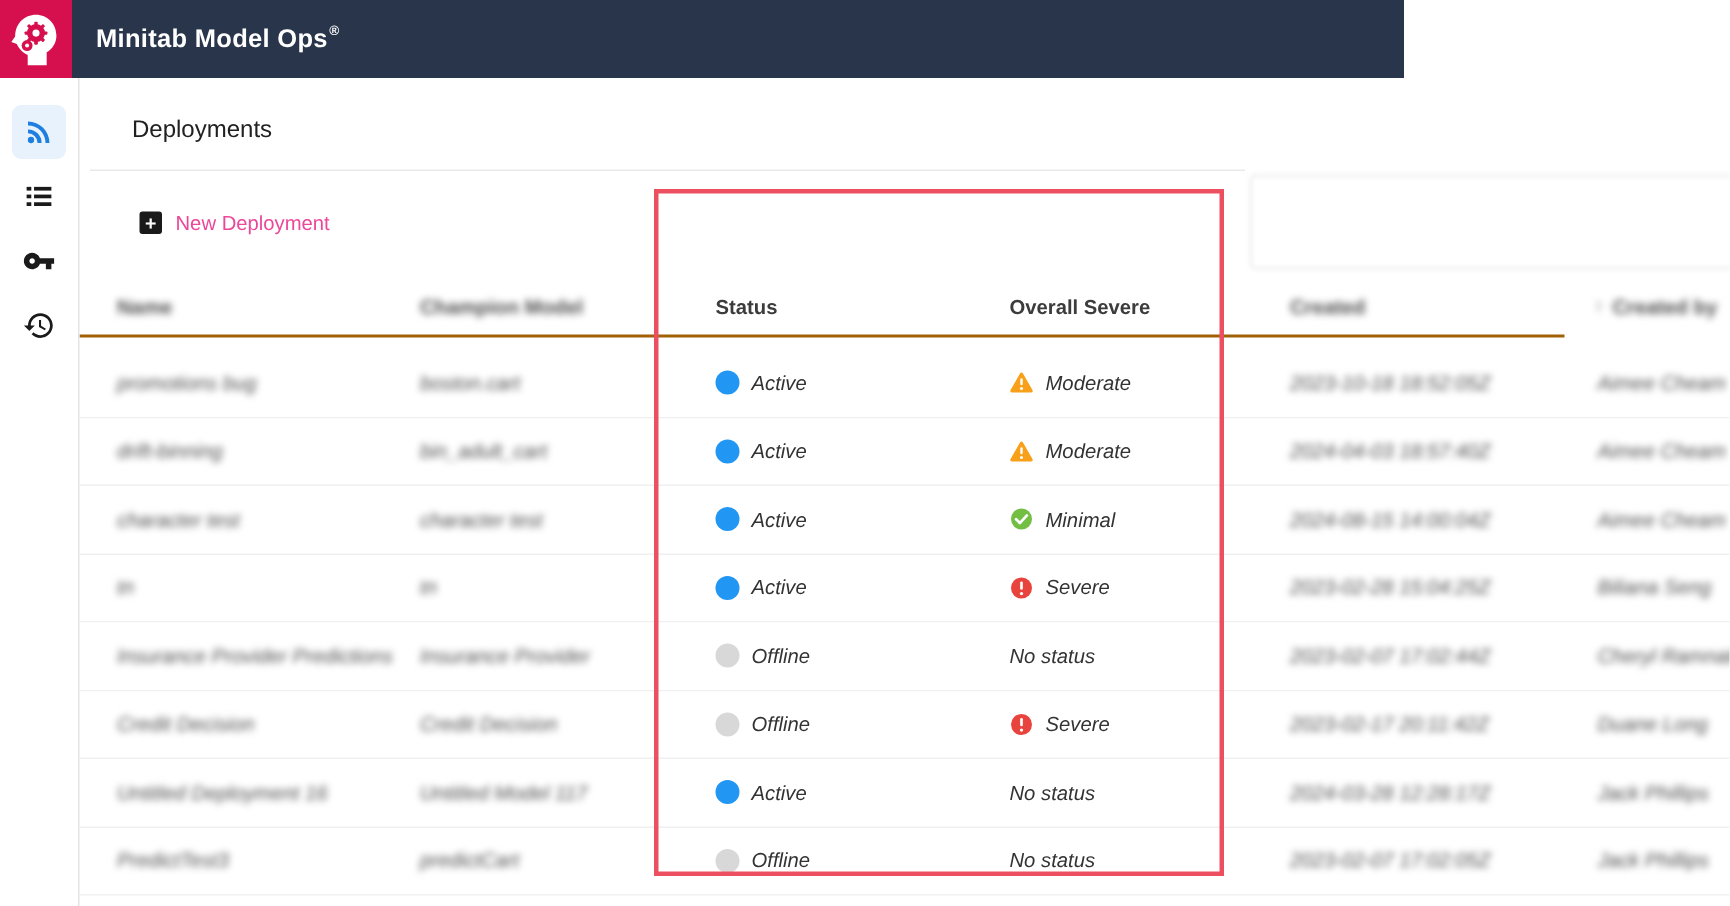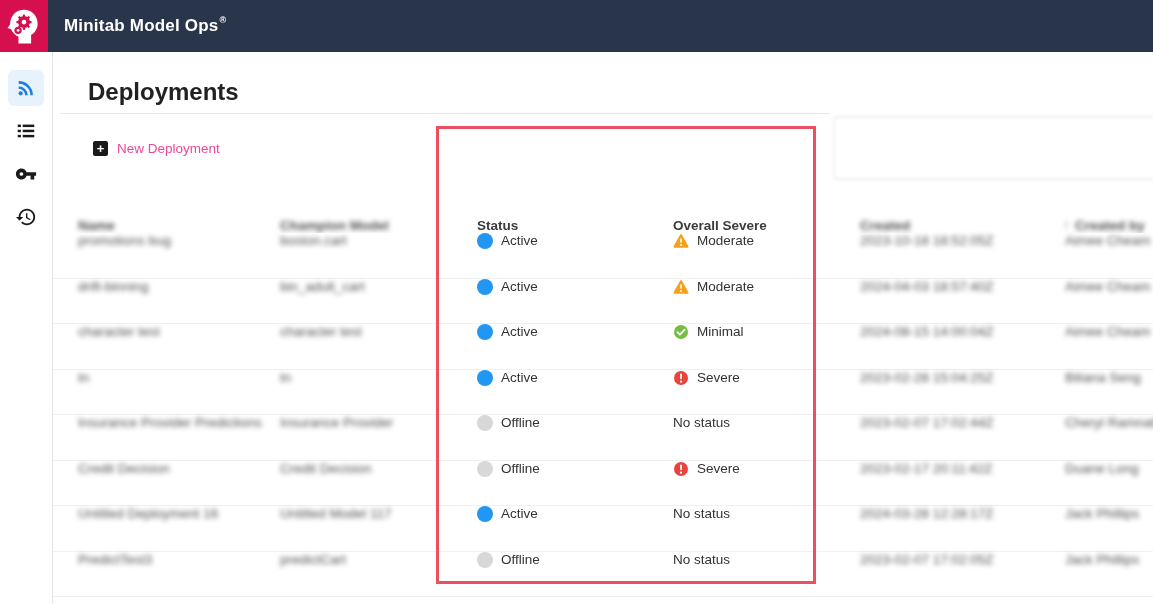--- a/index.html
+++ b/index.html
@@ -1,55 +1,55 @@
 <!DOCTYPE html>
 <html><head>
 <meta charset="utf-8">
 <style>
   html,body{margin:0;padding:0;width:1153px;height:604px;overflow:hidden;background:#fff;
     font-family:"Liberation Sans","DejaVu Sans",sans-serif;}
   #page{position:relative;width:1153px;height:604px;background:#fff;}
 
   
-  .navbar{position:absolute;left:0;top:0;width:1153px;height:52px;background:#28354b;z-index:5;}
+  .navbar{position:absolute;left:0;top:0;width:936px;height:52px;background:#28354b;z-index:5;}
   .logo{position:absolute;left:0;top:0;width:48px;height:52px;background:#d60f4e;
     display:flex;align-items:center;justify-content:center;}
   .nav-title{position:absolute;left:64px;top:0;height:52px;display:flex;align-items:center;
     color:#fff;font-size:17px;font-weight:600;letter-spacing:.2px;}
   .nav-title sup{font-size:9px;margin-left:1px;top:-6px;position:relative;}
 
   
   .sidebar{position:absolute;left:0;top:52px;width:52px;height:552px;background:#fff;
     border-right:1px solid #e4e4e4;z-index:4;}
   .side-item{position:absolute;left:8px;width:36px;height:36px;border-radius:6px;
     display:flex;align-items:center;justify-content:center;cursor:pointer;}
   .side-item.active{background:#e8f2fc;}
   .side-item svg{display:block;}
 
   
-  .page-title{position:absolute;left:88px;top:78px;font-size:24px;font-weight:700;color:#212121;}
+  .page-title{position:absolute;left:88px;top:78px;font-size:16px;font-weight:400;color:#212121;}
   .title-divider{position:absolute;left:60px;top:113px;width:770px;height:1px;background:#e9e9e9;}
 
   .new-deploy{position:absolute;left:93px;top:137px;height:22px;display:flex;align-items:center;
     gap:9px;cursor:pointer;background:none;border:none;padding:0;}
   .plus-box{width:15px;height:15px;background:#1a1a1a;border-radius:2px;color:#fff;
     display:flex;align-items:center;justify-content:center;font-size:13px;font-weight:700;line-height:1;}
   .new-deploy-label{font-size:13.5px;color:#ec4899;}
 
   .toolbar-ghost{position:absolute;left:833px;top:116px;width:330px;height:60px;
     border:2px solid #f0f0f0;border-radius:4px;background:#fff;filter:blur(1.5px);}
 
   
-  .thead{position:absolute;left:0;top:206px;width:1043px;height:38px;border-bottom:5px solid #a16207;}
+  .thead{position:absolute;left:0;top:185px;width:1043px;height:38px;border-bottom:2px solid #a16207;}
   .hcell{position:absolute;top:0;height:100%;display:flex;align-items:center;
     font-size:13.5px;font-weight:600;color:#3c3c3c;white-space:nowrap;}
   .row{position:absolute;left:0;width:1153px;height:45.5px;border-bottom:1px solid #f0f0f0;
     box-sizing:border-box;background:#fff;}
-  .cell{position:absolute;top:0;height:100%;display:flex;gap:8px;
-    font-size:13.5px;color:#333;white-space:nowrap;overflow:visible;}
+  .cell{position:absolute;top:0;height:100%;display:flex;align-items:center;gap:8px;
+    font-size:13.5px;color:#333;white-space:nowrap;overflow:visible;font-style:italic;}
   .c-name{left:78px;width:196px;}
   .c-champion{left:280px;width:190px;}
   .c-status{left:477px;width:190px;}
   .c-drift{left:673px;width:180px;}
   .c-created{left:860px;width:198px;}
   .c-createdby{left:1065px;width:88px;}
   .blur{filter:blur(2.6px);color:#4f4f4f;}
   .sort-arrow{font-size:12px;color:#555;margin-right:6px;}
 
   .dot{width:16px;height:16px;border-radius:50%;flex:0 0 auto;}

